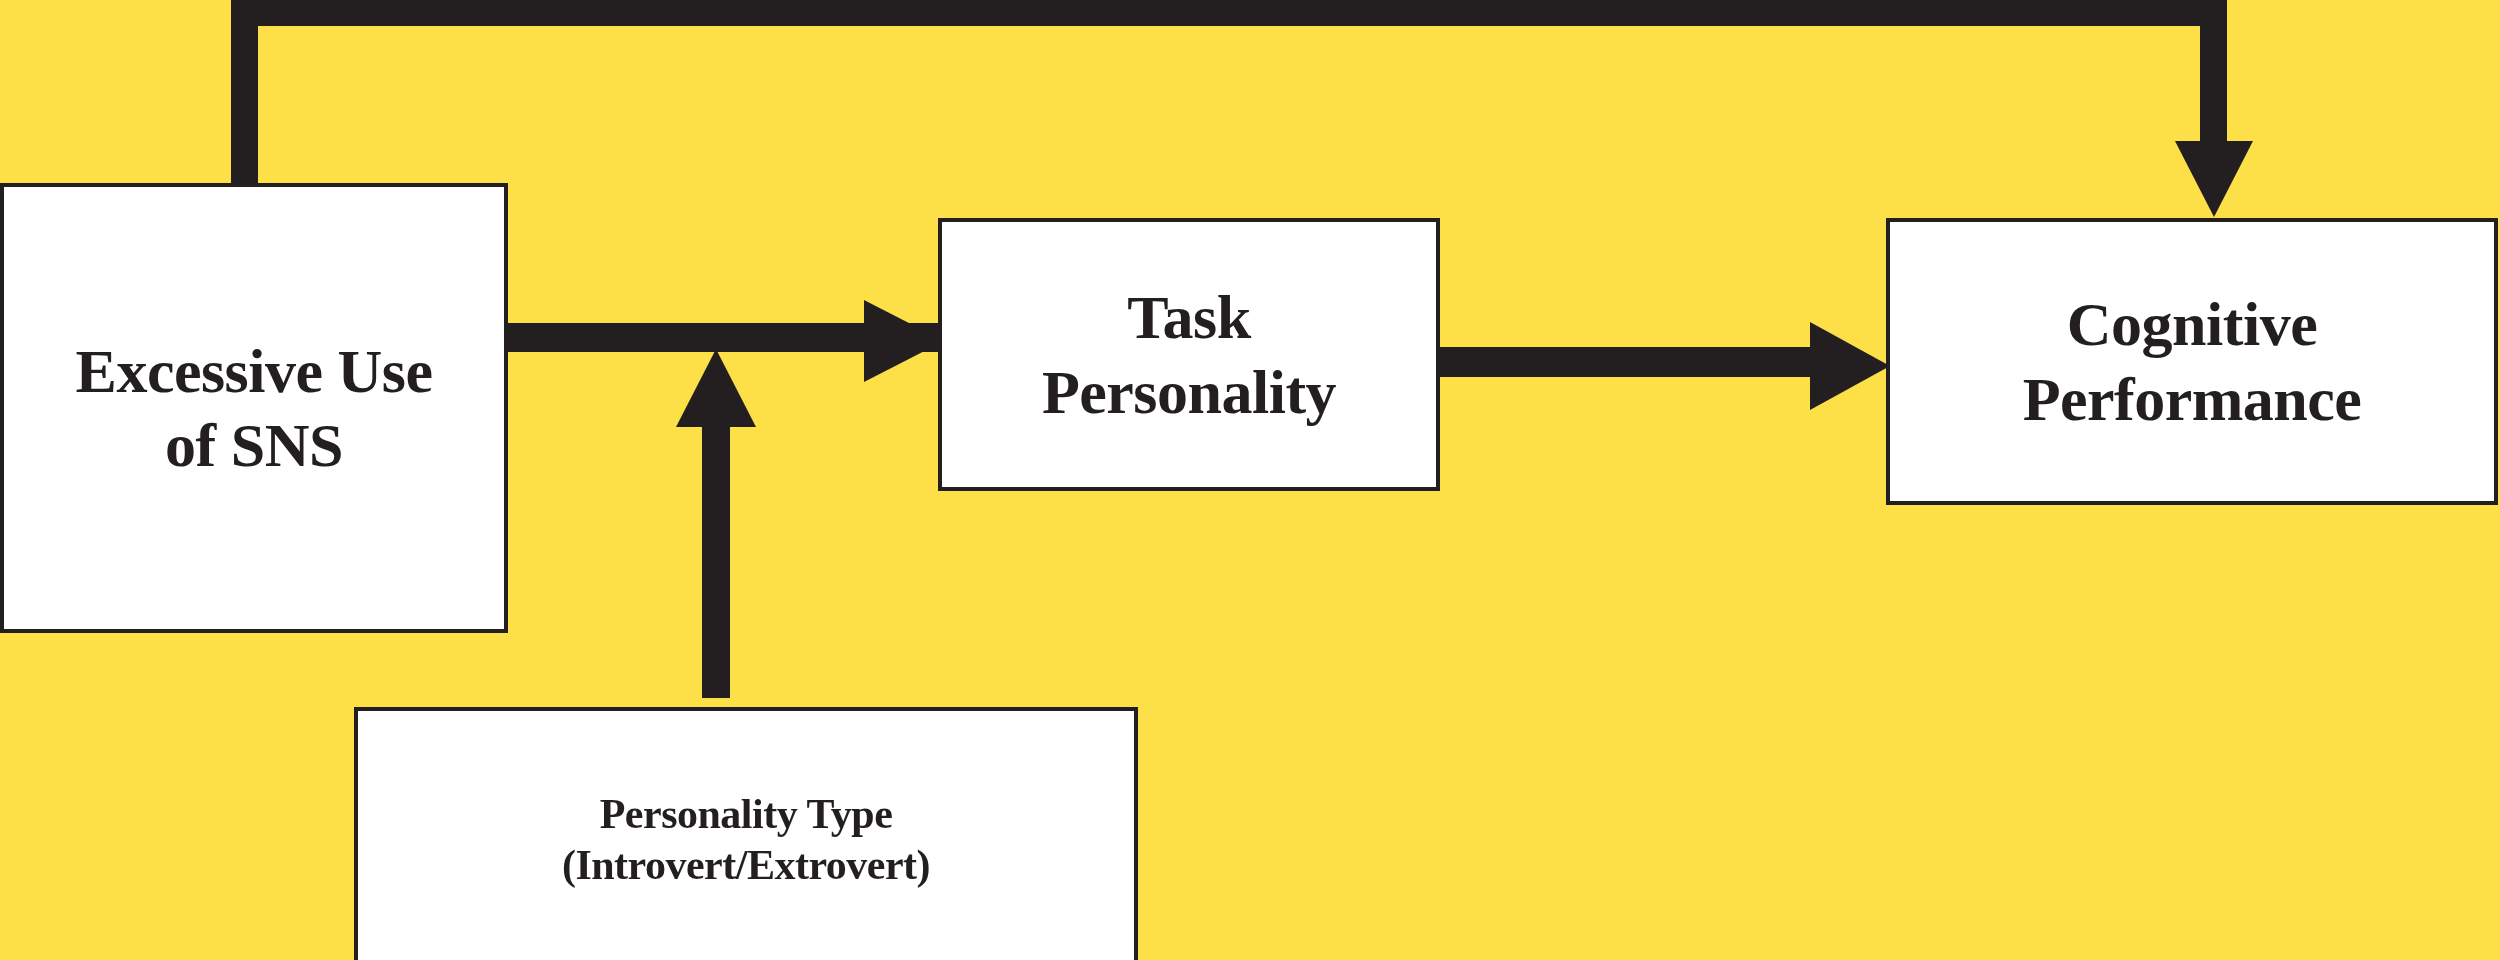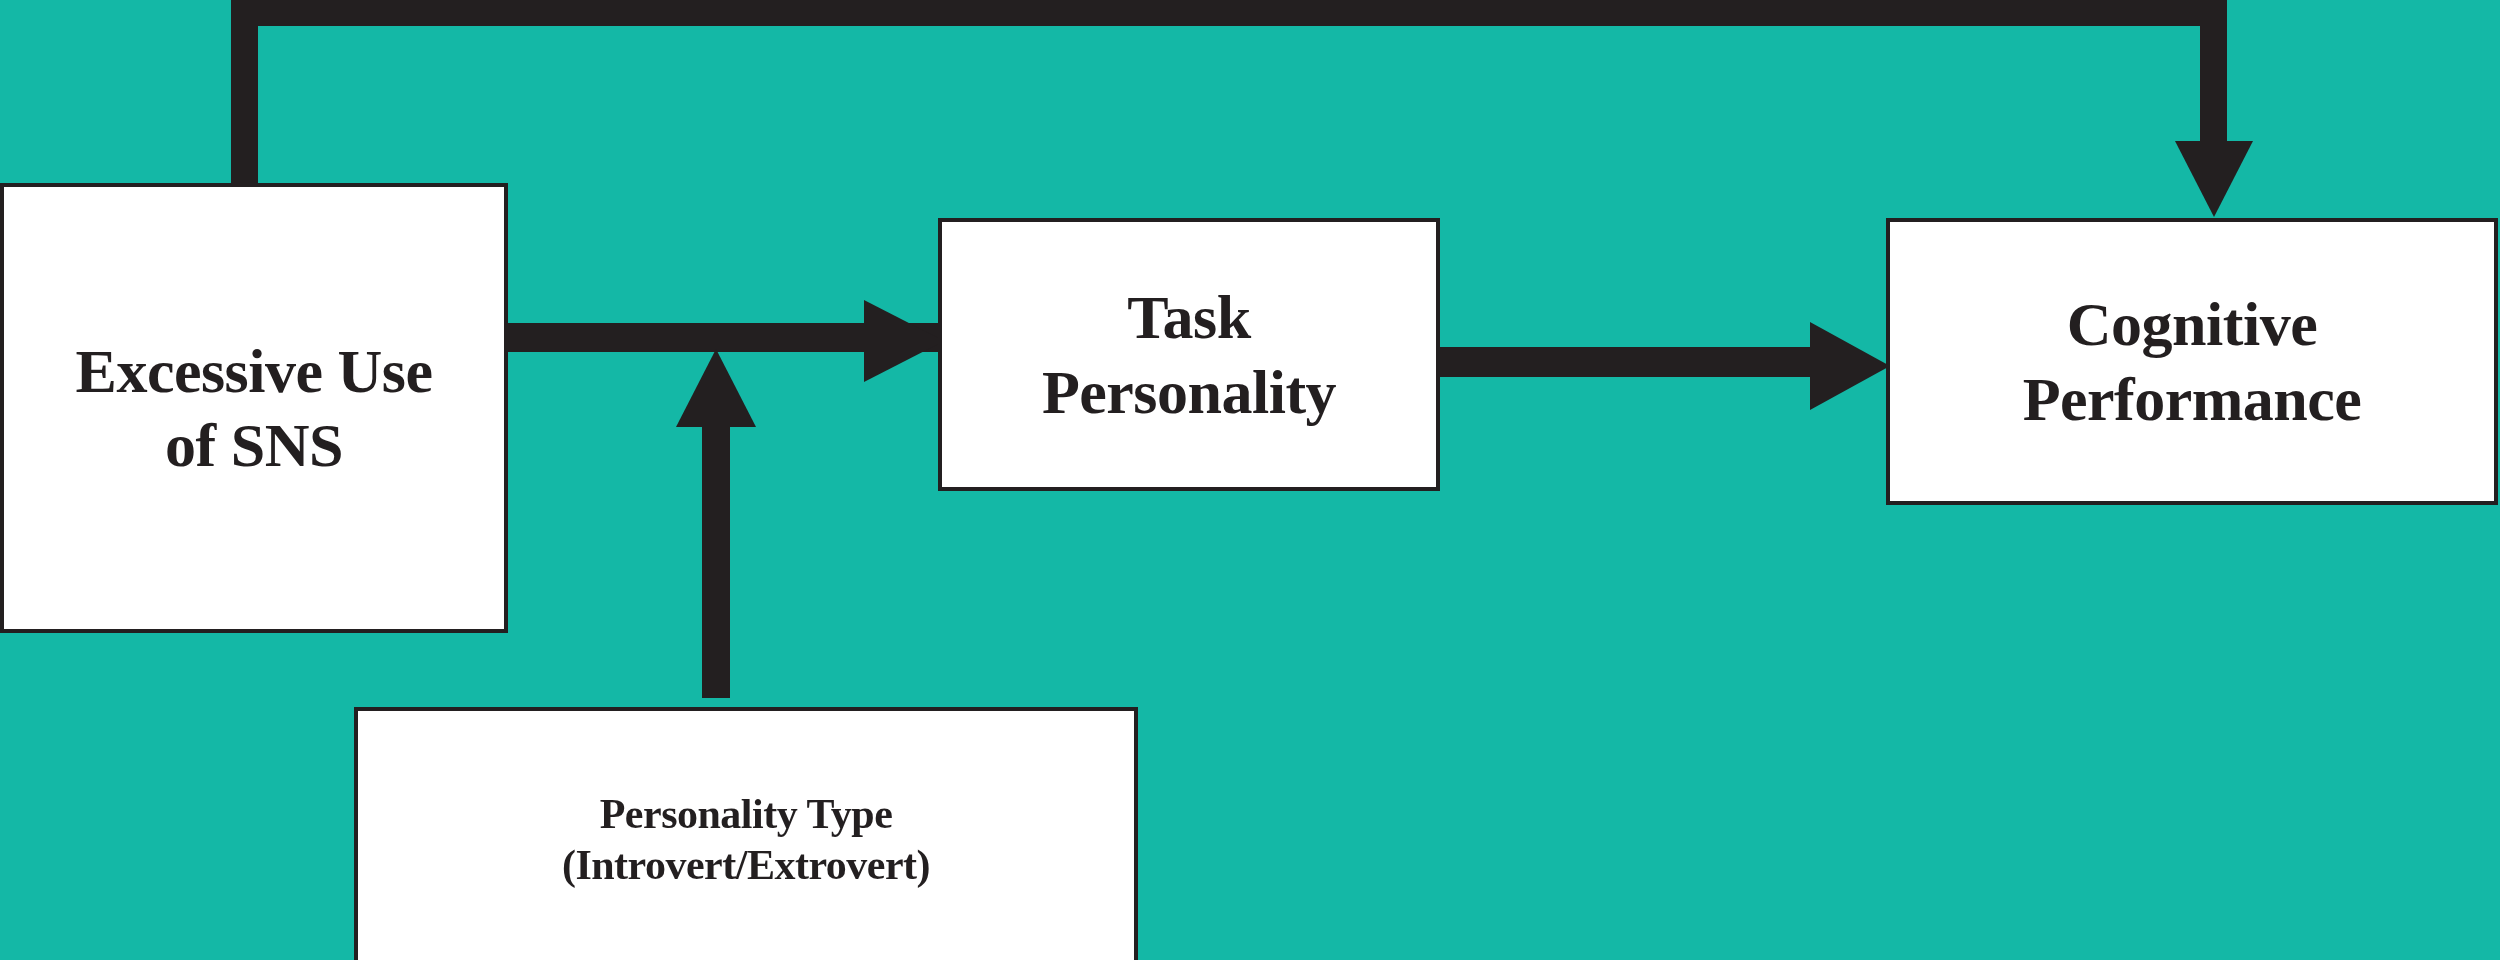--- a/index.html
+++ b/index.html
@@ -4,21 +4,21 @@
 <style>
   html, body {
     margin: 0;
     padding: 0;
     background: #ffffff;
   }
   #canvas {
     position: relative;
     width: 2500px;
     height: 960px;
-    background: #14b8a6;
+    background: #fde047;
     overflow: hidden;
     font-family: "Liberation Serif", "DejaVu Serif", serif;
   }
   .node-box {
     position: absolute;
     box-sizing: border-box;
     border: 4px solid #231f20;
     background: #ffffff;
     display: flex;
     align-items: center;

